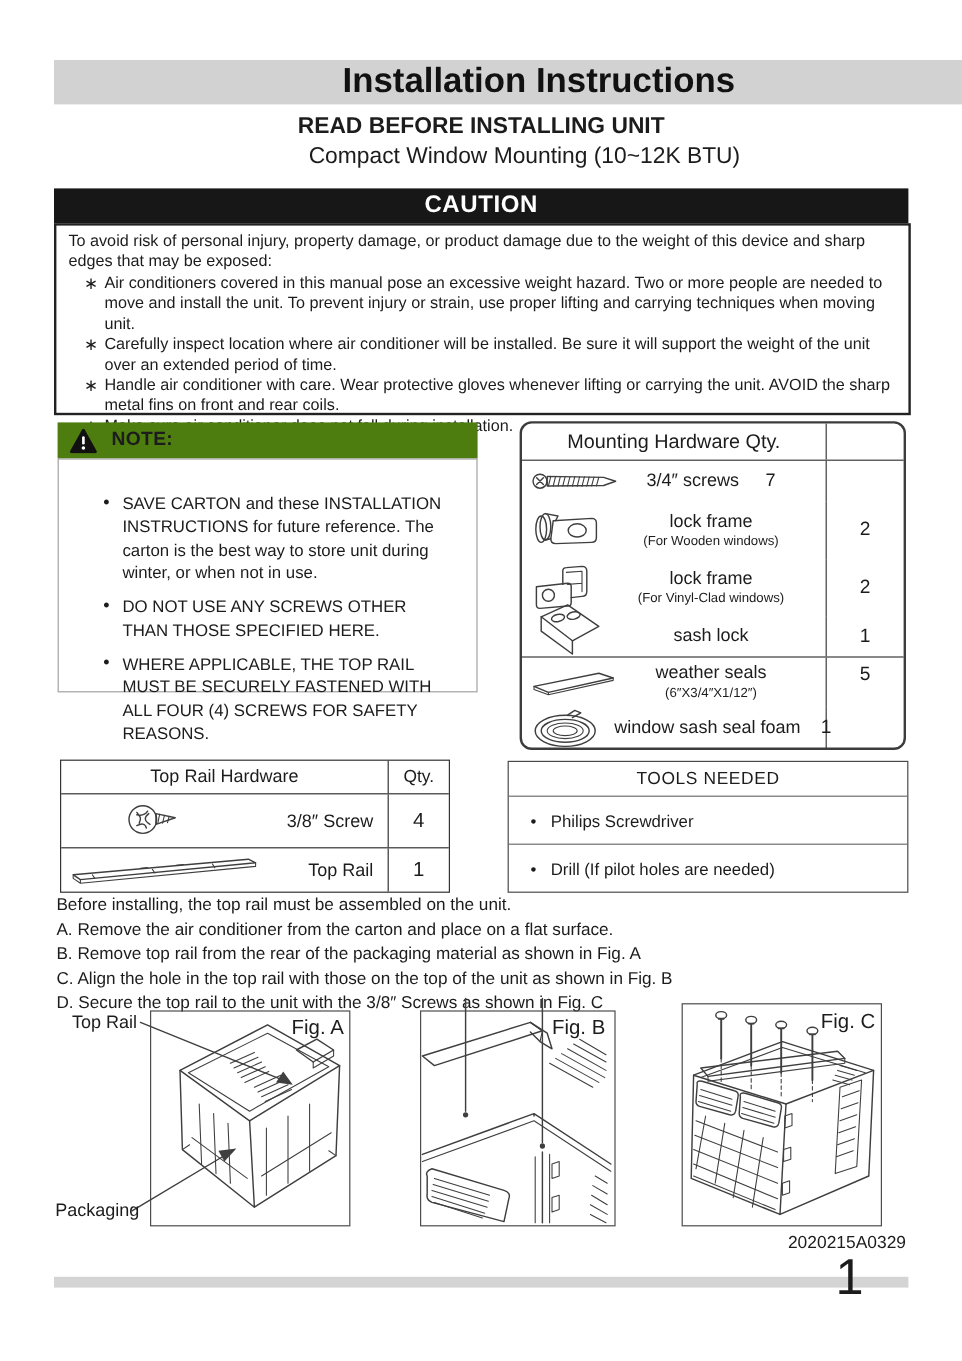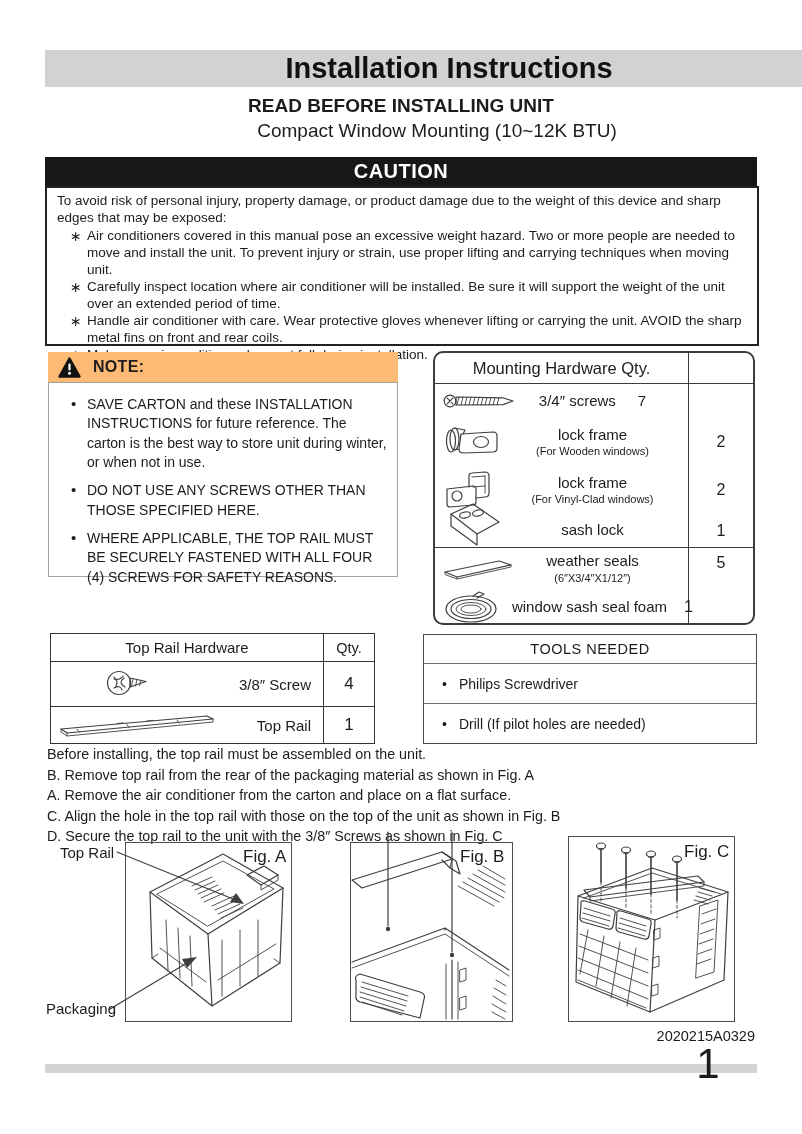--- a/index.html
+++ b/index.html
@@ -20,27 +20,27 @@
   .caution-header{left:45px;top:157px;width:712px;height:29px;background:#171717;
     color:#fff;text-align:center;font-size:20px;font-weight:bold;line-height:29px;letter-spacing:.5px;}
   .caution-body{left:45px;top:186px;width:690px;height:148px;border:2px solid #222;
     padding:4px 10px;font-size:13.5px;line-height:1.26;}
   .caution-body p{margin:0;white-space:pre-line;}
   .caution-body ul{margin:1px 0 0 0;padding:0 0 0 30px;list-style:none;}
   .caution-body li{position:relative;margin:0;}
   .caution-body li::before{content:"\2217";position:absolute;left:-17px;top:1px;font-size:14px;}
 
   
-  .note-header{left:48px;top:352px;width:350px;height:30px;background:#fdba74;
+  .note-header{left:48px;top:352px;width:350px;height:30px;background:#4d7c0f;
     display:flex;align-items:center;}
   .note-header .warn{margin-left:10px;display:flex;}
   .note-header .lbl{margin-left:12px;font-size:16px;font-weight:bold;letter-spacing:.3px;}
   .note-body{left:48px;top:382px;width:332px;height:181px;border:1px solid #a2a2a2;
     padding:12px 8px 0 8px;font-size:14px;line-height:1.38;}
-  .note-body ul{margin:0;padding:0 0 0 30px;list-style:none;}
+  .note-body ul{margin:15px;padding:0 0 0 30px;list-style:none;}
   .note-body li{position:relative;margin:0 0 9px 0;}
   .note-body li::before{content:"\2022";position:absolute;left:-16px;top:-1px;font-size:15px;}
 
   
   .mh{left:433px;top:351px;width:318px;height:270px;border:2px solid #3c3c3c;border-radius:10px;}
   .mh-row{position:relative;display:flex;width:100%;}
   .mh-left{width:253px;display:flex;align-items:center;justify-content:center;position:relative;}
   .mh-right{flex:1;border-left:1.5px solid #3c3c3c;display:flex;align-items:center;justify-content:center;
     font-size:16px;}
   .mh-head{height:30px;border-bottom:1.5px solid #3c3c3c;}
@@ -298,22 +298,22 @@
       <span>Philips  Screwdriver</span>
     </div>
     <div class="tools-item">
       <span class="b">•</span>
       <span>Drill (If pilot holes are needed)</span>
     </div>
   </div>
 
   <div class="abs steps">
     <div>Before installing, the top rail must be assembled on the unit.</div>
+    <div>A. Remove the air conditioner from the carton and place on a flat surface.</div>
     <div>B. Remove top rail from the rear of the packaging material as shown in Fig. A</div>
-    <div>A. Remove the air conditioner from the carton and place on a flat surface.</div>
     <div>C. Align the hole in the top rail with those on the top of the unit as shown in Fig. B</div>
     <div>D. Secure the top rail to the unit with the 3/8″ Screws as shown in Fig. C</div>
   </div>
 
   <div class="abs figs">
     <div class="figframe figa"></div>
     <div class="figframe figb"></div>
     <div class="figframe figc"></div>
 
     <svg class="figart" width="802" height="204" viewBox="0 0 802 204">

